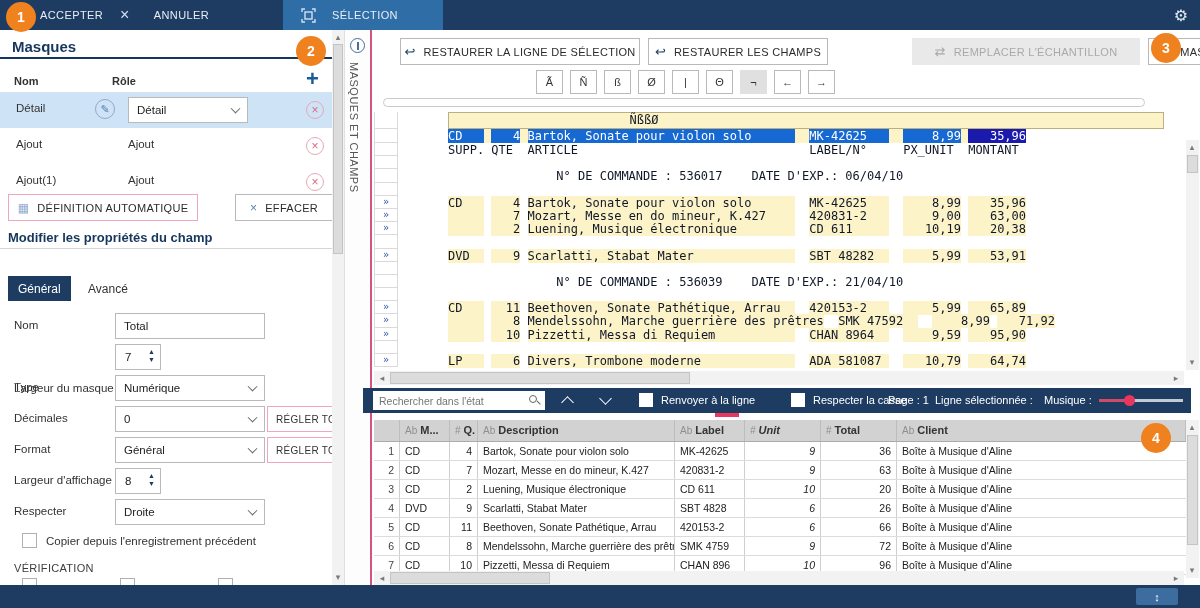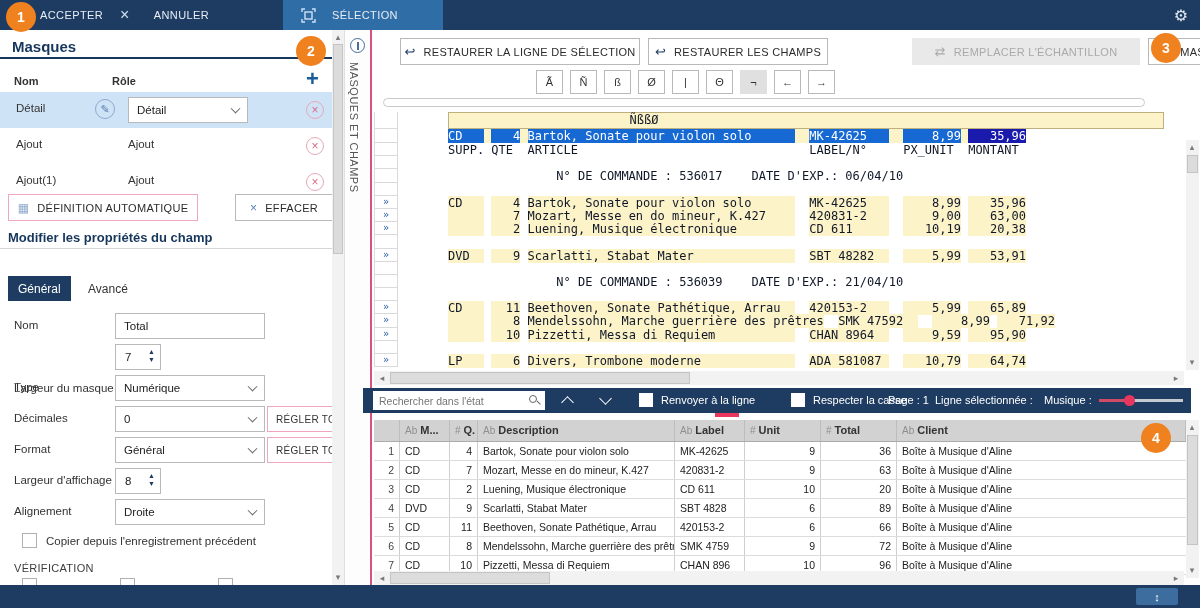--- a/index.html
+++ b/index.html
@@ -126,21 +126,21 @@
   .grid { position:absolute; left:374px; top:420px; width:812px; font-size:10.5px; color:#222; }
   .grow { display:flex; height:19px; line-height:18px; border-bottom:1px solid #dcdcdc; background:#fff; }
   .grow.head { height:22px; line-height:21px; background:#d2d2d2; border-bottom:1px solid #ababab; }
   .gcell { border-right:1px solid #cfcfcf; padding:0 5px; overflow:hidden; white-space:nowrap; }
   .grow.head .gcell { border-right:1px solid #bdbdbd; }
   .gc0 { width:26px; text-align:right; color:#444; }
   .gc1 { width:50px; }
   .gc2 { width:28px; text-align:right; }
   .gc3 { width:197px; }
   .gc4 { width:70px; }
-  .gc5 { width:76px; text-align:right; }
+  .gc5 { width:76px; text-align:right;font-style:italic; }
   .gc6 { width:76px; text-align:right; }
   .gc7 { width:289px; border-right:0; }
   .grow.head .gcell { text-align:left; }
   .hpre { color:#8f8f8f; font-size:10px; margin-right:3px; }
   .hlab { font-weight:bold; color:#333; font-size:11px; }
 
   
   .footer { position:absolute; left:0; top:585px; width:1200px; height:23px; background:#1e3c61; }
   .expand-btn { position:absolute; left:1136px; top:588px; width:42px; height:17px; background:#3d6d9e;
                 color:#fff; font-size:11px; display:flex; align-items:center; justify-content:center;
@@ -257,21 +257,21 @@
 
     <div class="frm-label" style="top:444px;">Largeur d'affichage</div>
     <div class="spinner" style="top:438px;">
       <span>8</span>
       <span class="spin-arrows">
         <span>▲</span>
         <span>▼</span>
       </span>
     </div>
 
-    <div class="frm-label" style="top:475px;">Alignement</div>
+    <div class="frm-label" style="top:475px;">Respecter</div>
     <div class="fake-select" style="left:115px; top:469px; width:150px; height:26px;">
       <span>Droite</span>
       <span class="chev"></span>
     </div>
 
     <span class="chkbox" style="left:22px; top:503px;"></span>
     <span class="chk-label" style="left:46px; top:505px;">Copier depuis l'enregistrement précédent</span>
 
     <div class="verif" style="top:532px;">VÉRIFICATION</div>
     <span class="chkbox" style="left:22px; top:548px;"></span>
@@ -472,21 +472,21 @@
         <div class="gcell gc6">20</div>
         <div class="gcell gc7">Boîte à Musique d'Aline</div>
       </div>
       <div class="grow">
         <div class="gcell gc0">4</div>
         <div class="gcell gc1">DVD</div>
         <div class="gcell gc2">9</div>
         <div class="gcell gc3">Scarlatti, Stabat Mater</div>
         <div class="gcell gc4">SBT 4828</div>
         <div class="gcell gc5">6</div>
-        <div class="gcell gc6">89</div>
+        <div class="gcell gc6">26</div>
         <div class="gcell gc7">Boîte à Musique d'Aline</div>
       </div>
       <div class="grow">
         <div class="gcell gc0">5</div>
         <div class="gcell gc1">CD</div>
         <div class="gcell gc2">11</div>
         <div class="gcell gc3">Beethoven, Sonate Pathétique, Arrau</div>
         <div class="gcell gc4">420153-2</div>
         <div class="gcell gc5">6</div>
         <div class="gcell gc6">66</div>

